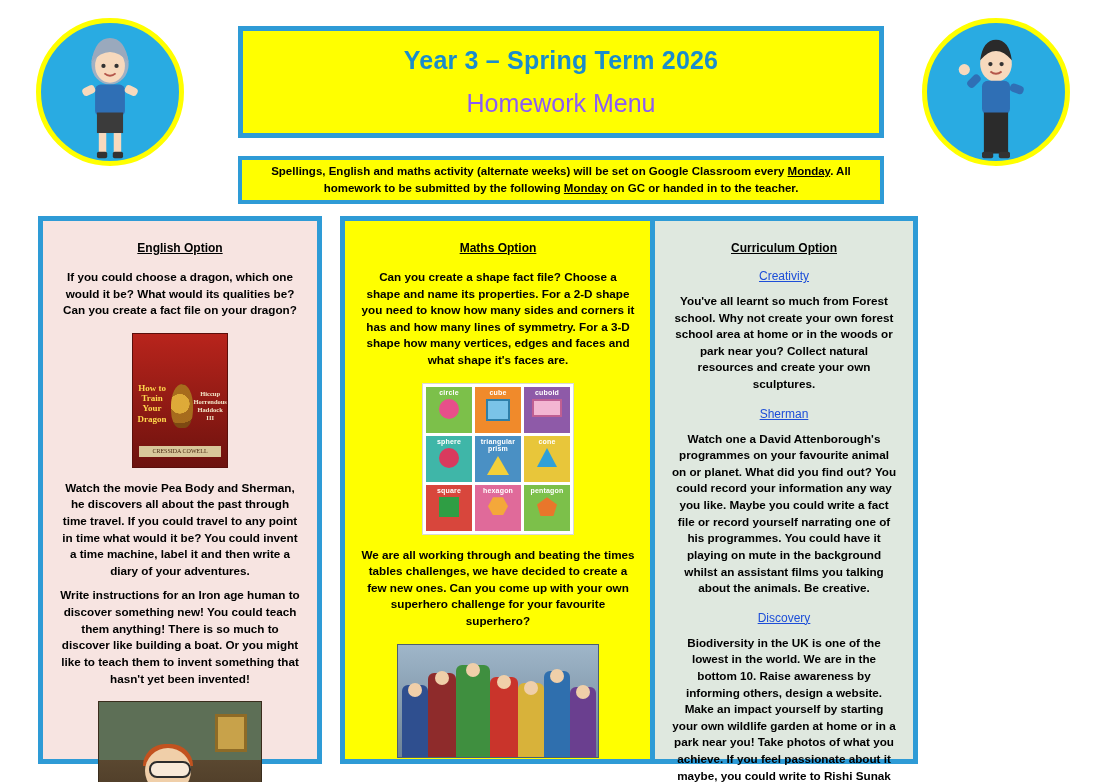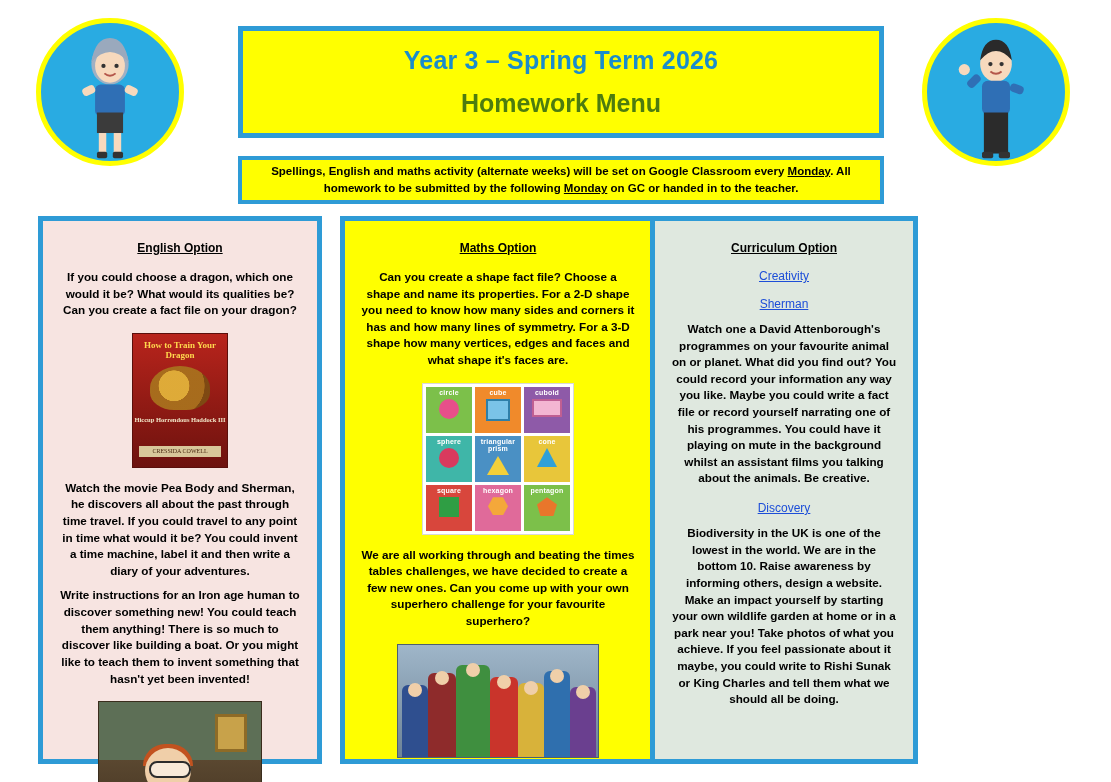--- a/index.html
+++ b/index.html
@@ -38,23 +38,23 @@
     gap: 14px;
   }
   .title-line1 {
     color: #1a8ccc;
     font-size: 25px;
     font-weight: bold;
     text-align: center;
     letter-spacing: 0.2px;
   }
   .title-line2 {
-    color: #4d7c0f;
+    color: #8b5cf6;
     font-size: 25px;
-    font-weight: bold;
+    font-weight: normal;
     text-align: center;
   }
 
   .note-box {
     position: absolute;
     left: 238px;
     top: 156px;
     width: 646px;
     height: 48px;
     background: #ffff00;
@@ -132,21 +132,21 @@
   .img-wrap { display: flex; justify-content: center; margin: 8px 0 12px 0; }
 
   
   .book {
     width: 96px;
     height: 135px;
     background: linear-gradient(#b8241c, #8f1a14 55%, #6d120e);
     border: 1px solid #5a0f0b;
     position: relative;
     display: flex;
-    flex-direction: column;
+    flex-direction: row;
     align-items: center;
     padding-top: 6px;
     box-sizing: border-box;
   }
   .book-title {
     color: #ffd84d;
     font-size: 9px;
     font-weight: bold;
     text-align: center;
     line-height: 1.15;
@@ -431,20 +431,21 @@
           </div>
       </div>
     </div>
 
   </div>
 
   <div class="col col-curric">
     <div class="col-head">Curriculum Option</div>
 
     <div class="sub-head">Creativity</div>
+    <div class="para">You've all learnt so much from Forest school. Why not create your own forest school area at home or in the woods or park near you? Collect natural resources and create your own sculptures.</div>
 
     <div class="sub-head">Sherman</div>
     <div class="para">Watch one a David Attenborough's programmes on your favourite animal on or planet. What did you find out? You could record your information any way you like. Maybe you could write a fact file or record yourself narrating one of his programmes. You could have it playing on mute in the background whilst an assistant films you talking about the animals. Be creative.</div>
 
     <div class="sub-head">Discovery</div>
     <div class="para">Biodiversity in the UK is one of the lowest in the world. We are in the bottom 10. Raise awareness by informing others, design a website. Make an impact yourself by starting your own wildlife garden at home or in a park near you! Take photos of what you achieve. If you feel passionate about it maybe, you could write to Rishi Sunak or King Charles and tell them what we should all be doing.</div>
   </div>
 
 </div>
 

